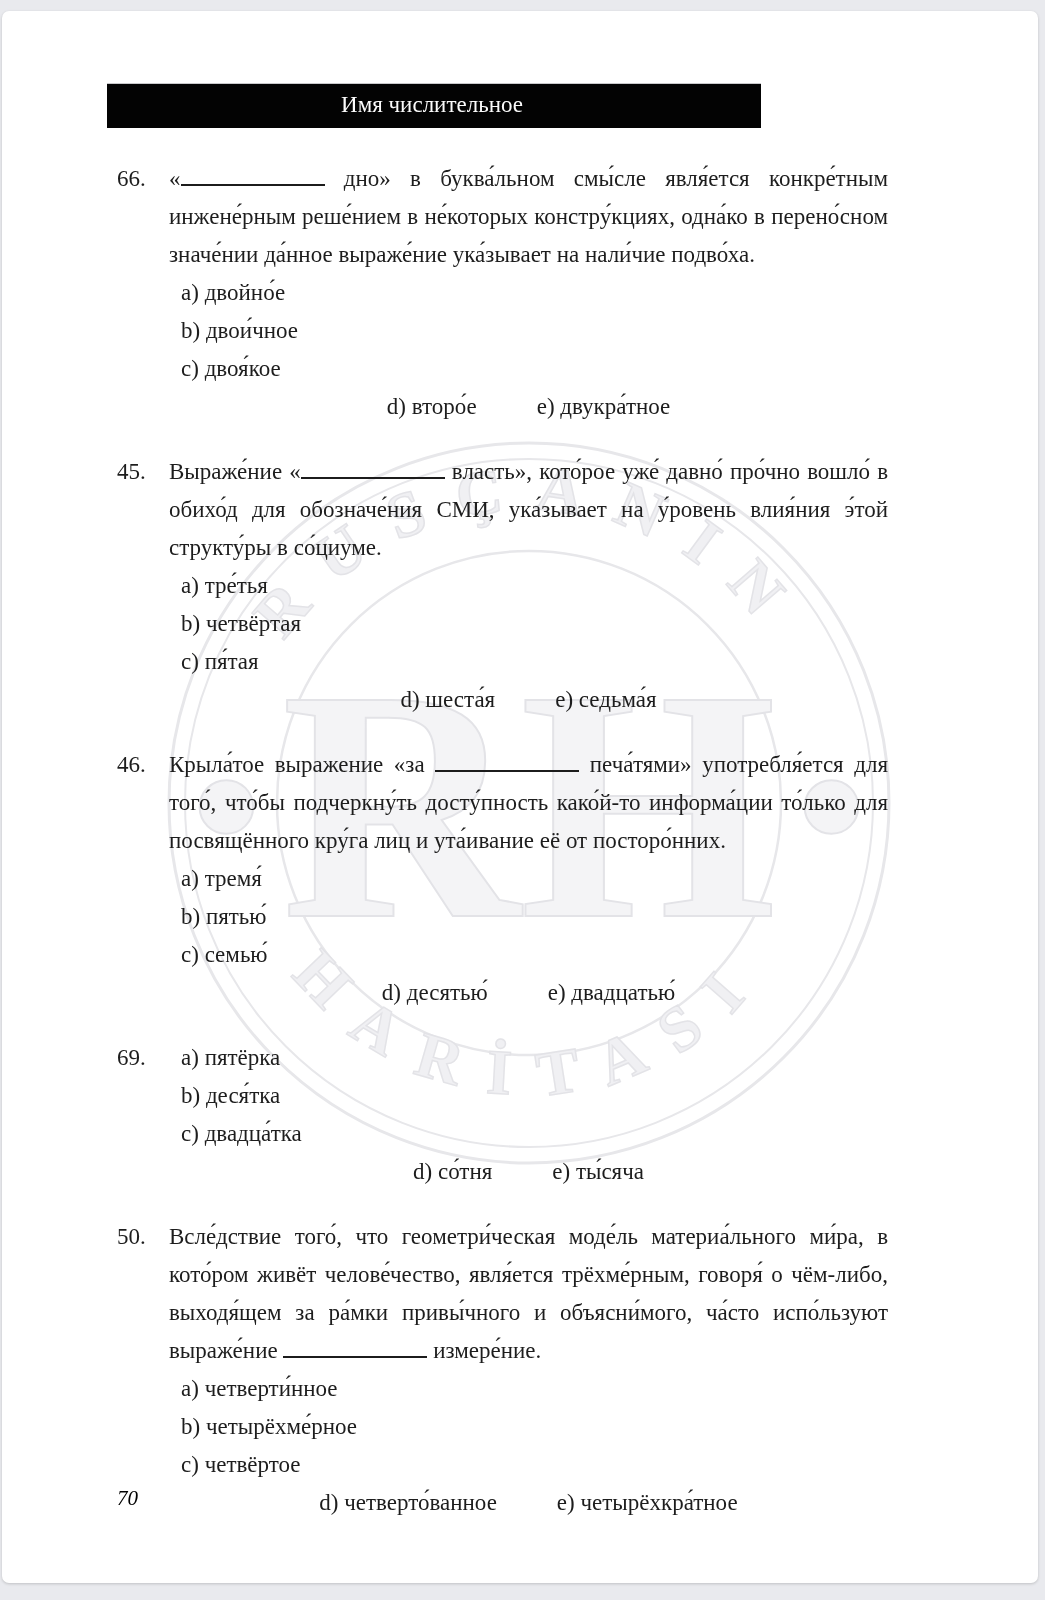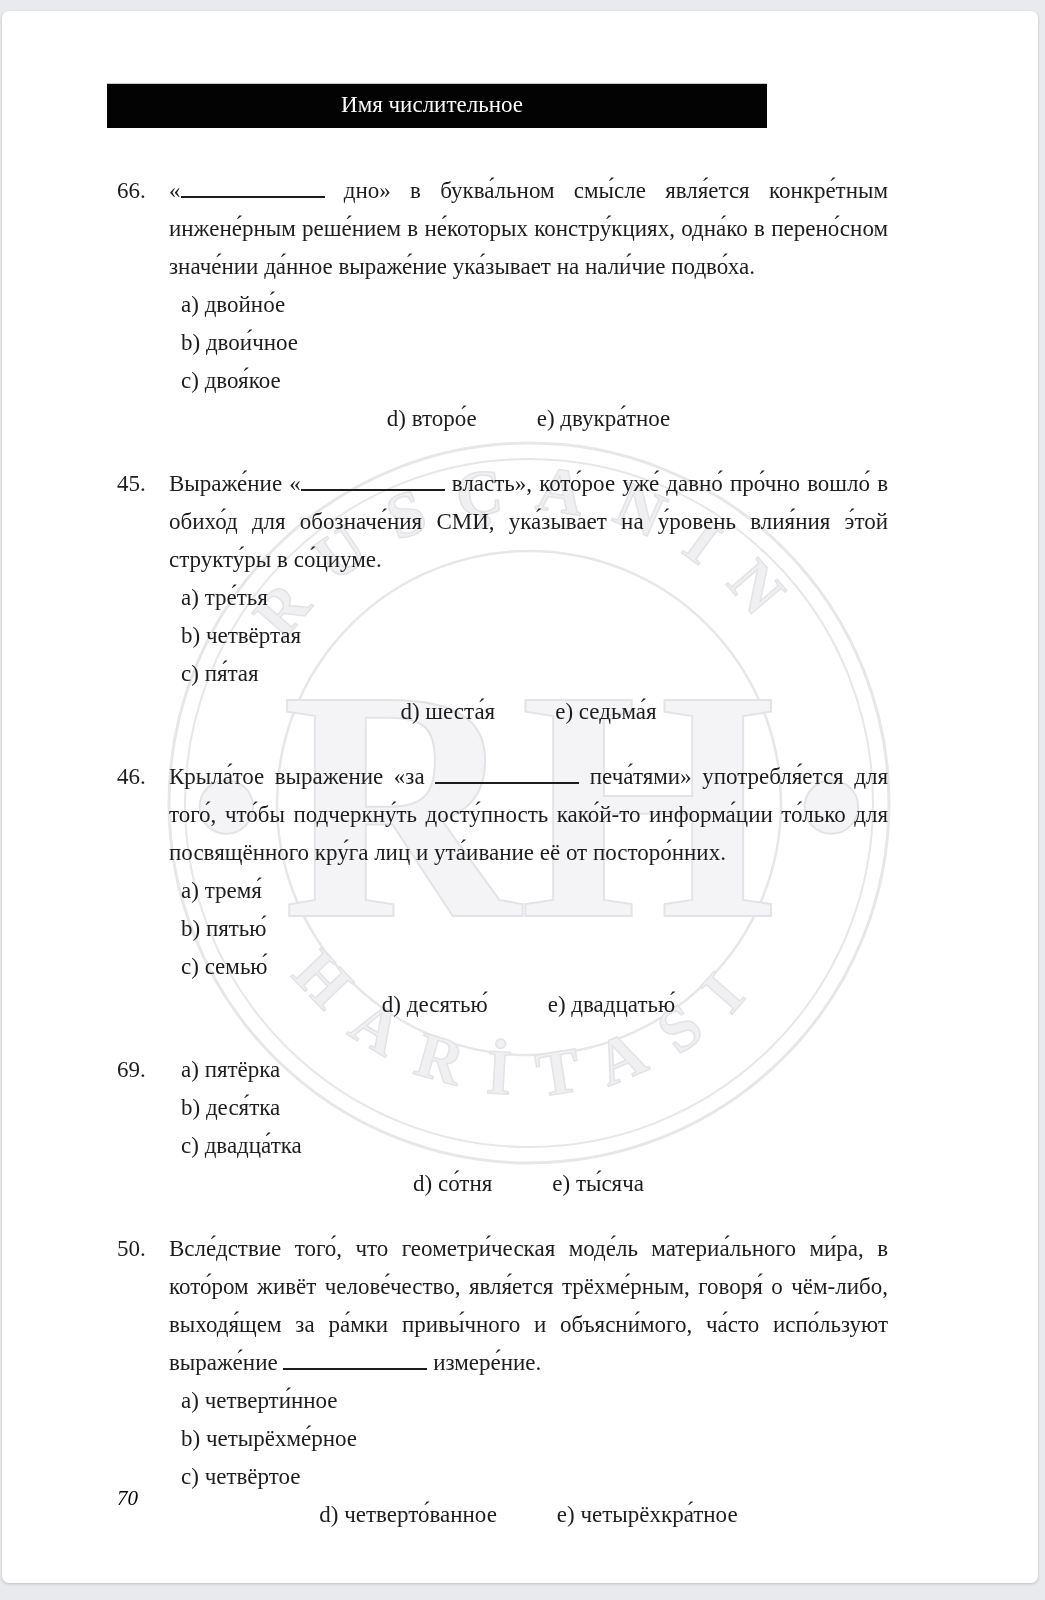--- a/index.html
+++ b/index.html
@@ -58,22 +58,22 @@
     line-height: 26px;
     margin-bottom: 24px;
   }
   .section-bar {
     background: #030303;
     color: #fbfbfb;
     width: 650px;
     margin-left: -10px;
     text-align: center;
     font-size: 23px;
-    padding: 8px 10px 10px 0;
-    margin-bottom: 44px;
+    padding: 8px 4px 10px 0;
+    margin-bottom: 32px;
     border-top: 1px solid #c9c9cc;
   }
   .question {
     display: flex;
     font-size: 23px;
     line-height: 38px;
     margin-bottom: 27px;
   }
   .q-num {
     width: 52px;

